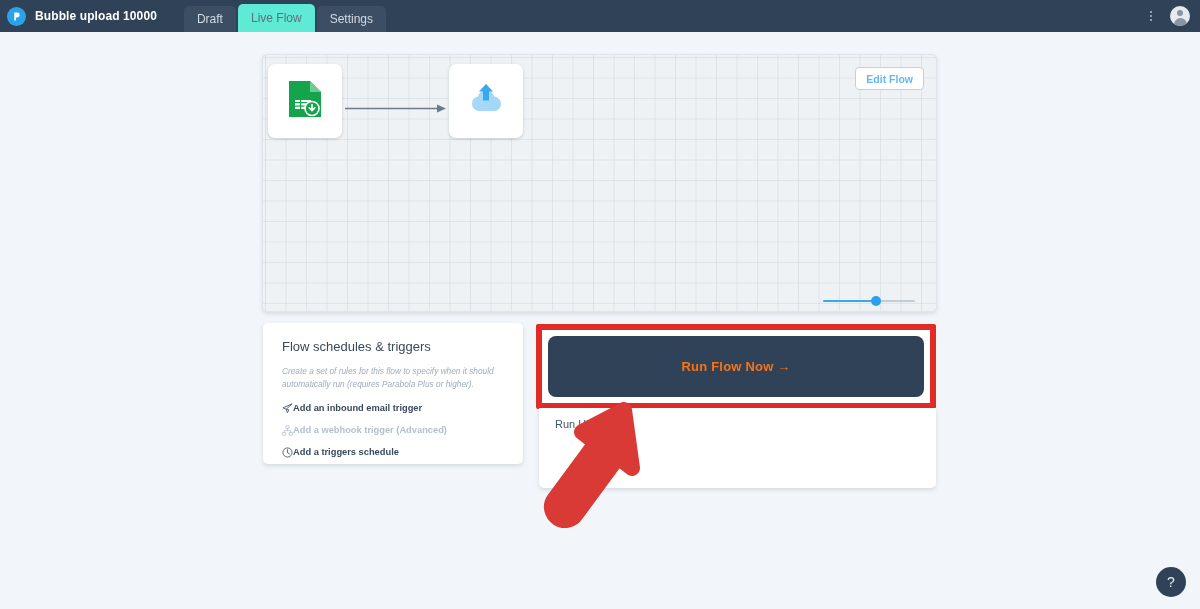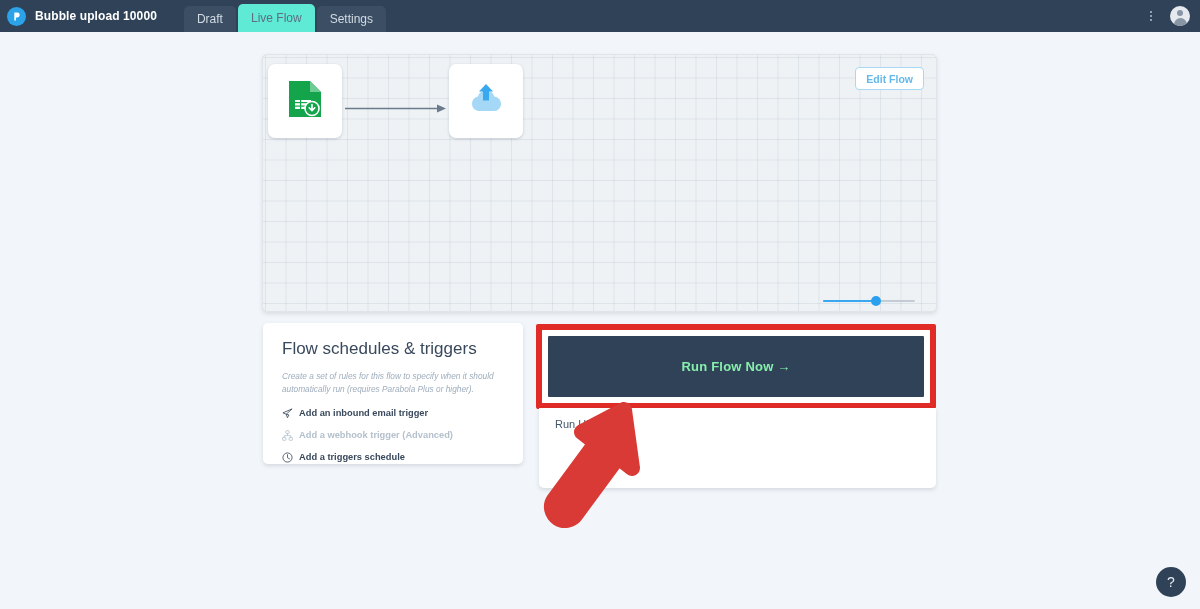--- a/index.html
+++ b/index.html
@@ -157,36 +157,36 @@
   .schedules-card {
     position: absolute;
     left: 263px; top: 323px;
     width: 260px; height: 141px;
     background: #ffffff;
     border-radius: 5px;
     box-shadow: 0 2px 4px rgba(45,62,80,0.15);
     padding: 16px 19px 0 19px;
   }
   .sched-title {
-    font-size: 17px;
+    font-size: 13px;
     color: #39495c;
     font-weight: normal;
     margin-bottom: 11px;
   }
   .sched-desc {
     font-size: 8.3px;
     line-height: 1.62;
     color: #9fadbc;
     margin-bottom: 11px;
     max-width: 215px;
     font-style: italic;
   }
   .trigger {
     display: flex; align-items: center;
-    gap: 6px;
+    gap: 0;
     margin-bottom: 11px;
     font-size: 9.3px;
     font-weight: bold;
     color: #39495c;
     cursor: pointer;
     margin-top: 11px;
   }
   .trigger.disabled { color: #b4c0cc; cursor: default; }
   .trigger .ticon { width: 11px; height: 11px; flex: none; display: flex; align-items: center; justify-content: center; }
 
@@ -197,23 +197,23 @@
     width: 400px; height: 85px;
     background: #ffffff;
     border: 6px solid #e02b27;
     border-radius: 2px;
     padding: 6px;
     box-sizing: border-box;
   }
   .run-now-btn {
     width: 100%; height: 100%;
     background: #2f4257;
-    border-radius: 1px;
-    display: flex; align-items: center; justify-content: center;
-    color: #86efac;
+    border-radius: 8px;
+    display: flex; align-items: center; justify-content: center;
+    color: #f97316;
     font-size: 13px;
     font-weight: bold;
     letter-spacing: .2px;
     cursor: pointer;
   }
   .run-history-card {
     position: absolute;
     left: 539px; top: 408px;
     width: 397px; height: 80px;
     background: #ffffff;

